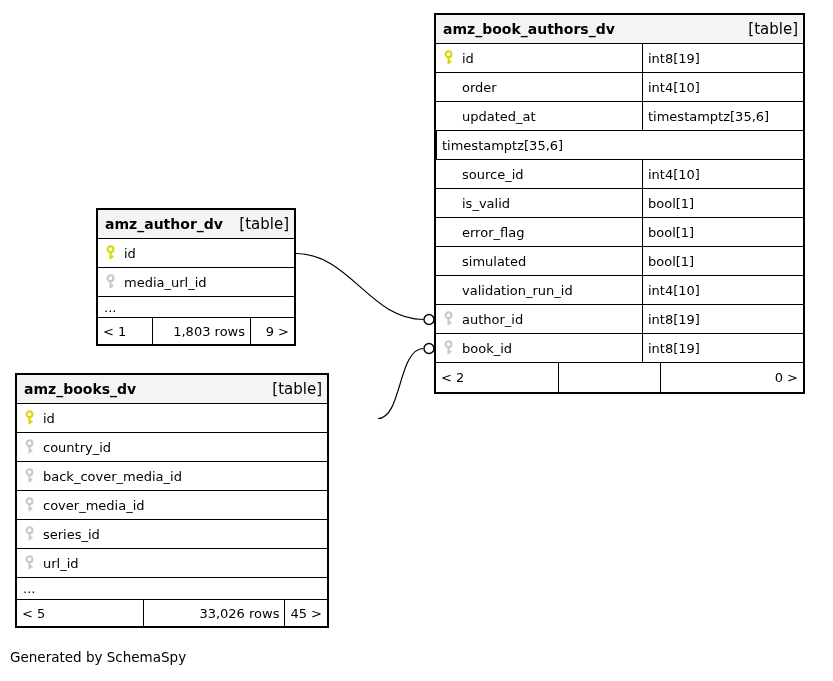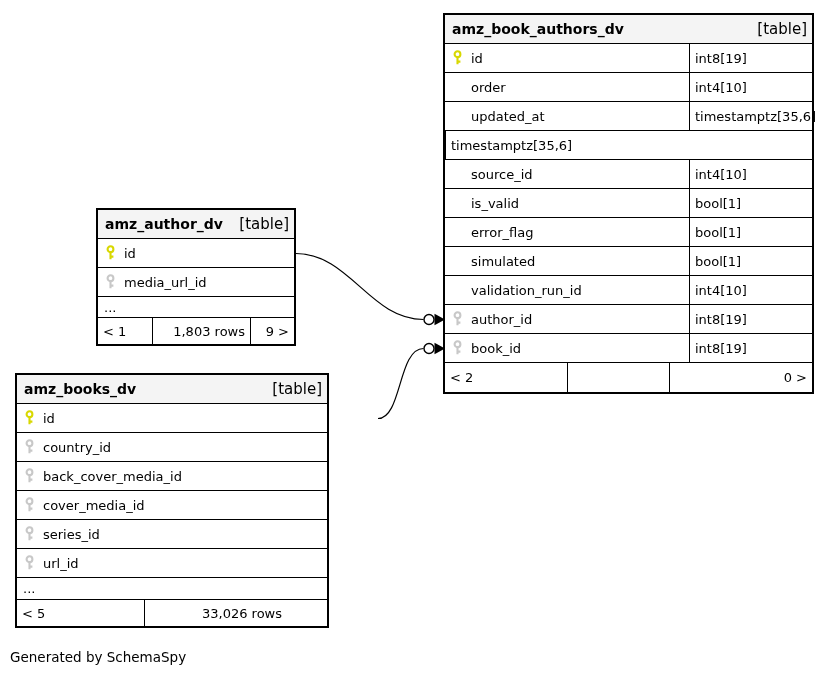--- a/index.html
+++ b/index.html
@@ -29,31 +29,31 @@
     display: flex; align-items: center; justify-content: space-between;
     padding: 0 5px 0 7px;
   }
   .tbl-name { font-weight: bold; font-size: 14px; white-space: nowrap; }
   .tbl-kind { font-size: 15px; white-space: nowrap; padding-left: 8px; }
   .row { height: 29px; display: flex; align-items: stretch; border-bottom: 1px solid var(--border); }
   .name-cell { flex: 1; display: flex; align-items: center; padding-left: 5px; min-width: 0; }
   .key { width: 15px; height: 16px; margin-right: 6px; flex: none; display: inline-flex; }
   .col-name { white-space: nowrap; }
   .type-cell {
-    width: 123px; flex: none; border-left: 1px solid var(--border);
+    width: 161px; flex: none; border-left: 1px solid var(--border);
     display: flex; align-items: center; padding-left: 5px; white-space: nowrap;
   }
   .ellipsis-row { display: flex; align-items: center; padding-left: 6px; border-bottom: 1px solid var(--border); }
   .ftr { display: flex; }
   .f-cell { display: flex; align-items: center; padding: 0 5px; white-space: nowrap; }
   .f-cell + .f-cell { border-left: 1px solid var(--border); }
   .f-mid { justify-content: flex-end; }
   .f-right { flex: 1; justify-content: flex-end; }
 
-  #t1 { left: 443px; top: 13px; width: 371px; }
+  #t1 { left: 434px; top: 13px; width: 371px; }
   #t1 .ftr { height: 29px; }
   #t1 .f-left { width: 122px; }
   #t1 .f-mid { width: 102px; }
 
   #t2 { left: 96px; top: 208px; width: 200px; }
   #t2 .ellipsis-row { height: 21px; }
   #t2 .ftr { height: 26px; }
   #t2 .f-left { width: 54px; }
   #t2 .f-mid { width: 98px; }
 
@@ -284,16 +284,17 @@
             <path d="M7.5 7.1 L7.5 14.2 M7.5 11.6 L10.4 11.6" fill="none" stroke="var(--foreign_key)" stroke-width="2.1"></path>
           </svg>
         </span>
         <span class="col-name">url_id</span>
       </span>
   </div>
   <div class="ellipsis-row">...</div>
   <div class="ftr">
     <span class="f-cell f-left">&lt; 5</span>
     <span class="f-cell f-mid">33,026 rows</span>
+    <span class="f-cell f-right">45 &gt;</span>
   </div>
 </div>
 
 <div class="credit">Generated by SchemaSpy</div>
 
 </body></html>

